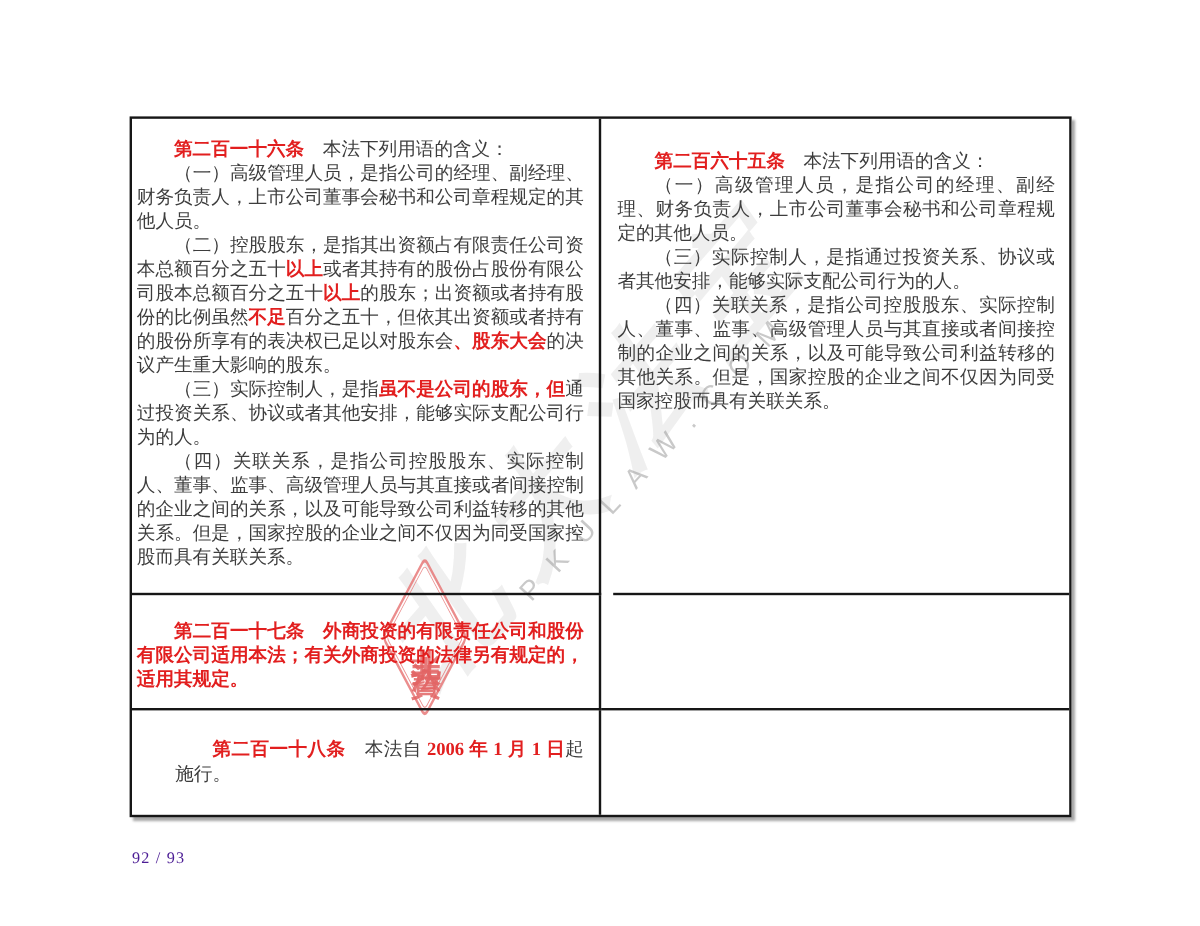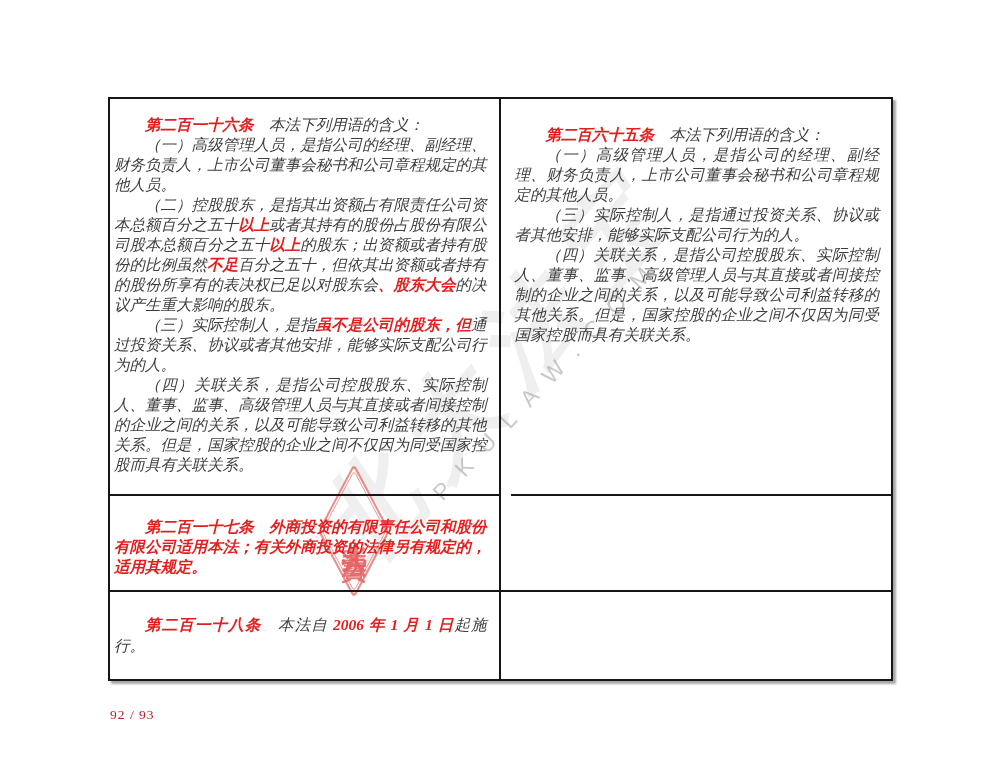--- a/index.html
+++ b/index.html
@@ -61,46 +61,45 @@
   
   .doc-table{
     position:absolute;left:108px;top:97px;z-index:1;
     width:785px;height:584px;
     border:2px solid var(--table-border);
     box-shadow:2.5px 3px 2px rgba(0,0,0,0.35);
     display:grid;
     grid-template-columns:1fr 1fr;
     grid-template-rows:397px 96px 1fr;
     background:transparent;
-    font-style:italic;
   }
   .cell{
     padding:16px 12px 0 4px;
     border-right:2px solid var(--table-border);
     border-bottom:2px solid var(--table-border);
     overflow:hidden;
     font-size:15.5px;line-height:20px;
   }
   .cell.last-col{border-right:none;}
-  .cell.last-row{border-bottom:none;}
+  .cell.last-row{border-bottom:none;margin-left:32px;}
   .cell.pad-more{padding-top:26px;margin-left:10px;}
   .cell.row2{padding-top:21px;}
   .cell.row3{padding-top:22px;line-height:21px;}
   .para{
     text-indent:2em;
     text-align:justify;
     text-justify:inter-character;
   }
   .para.no-indent{text-indent:0;}
   .em{color:var(--emphasis-red);font-weight:bold;}
 
   
   .page-num{
     position:absolute;left:110px;top:707px;z-index:1;
-    font-size:13.5px;color:#b91c1c;letter-spacing:1px;
+    font-size:13.5px;color:#4c1d95;letter-spacing:1px;
   }
 </style>
 </head>
 <body>
 
 <div class="wm wm-script">北大法宝</div>
 <div class="wm wm-latin">PKULAW.COM</div>
 <div class="wm wm-seal"></div>
 <div class="wm wm-seal-text">北大法寶</div>
 

